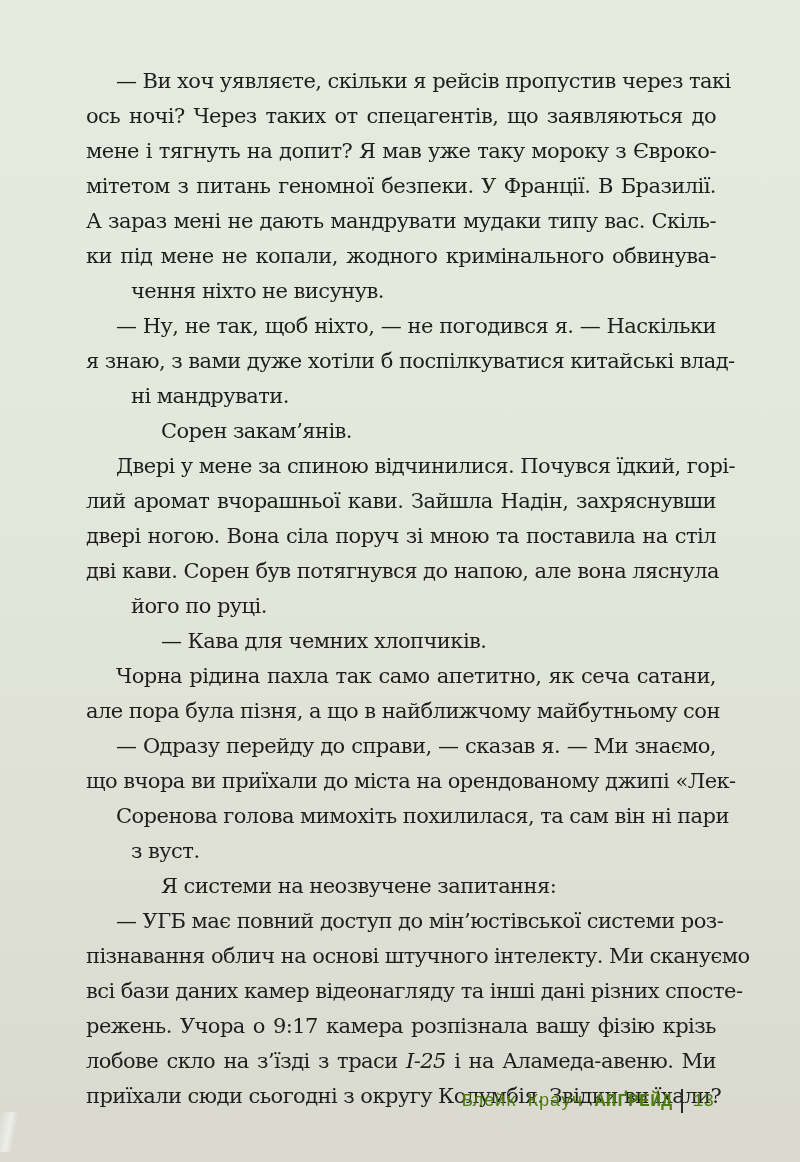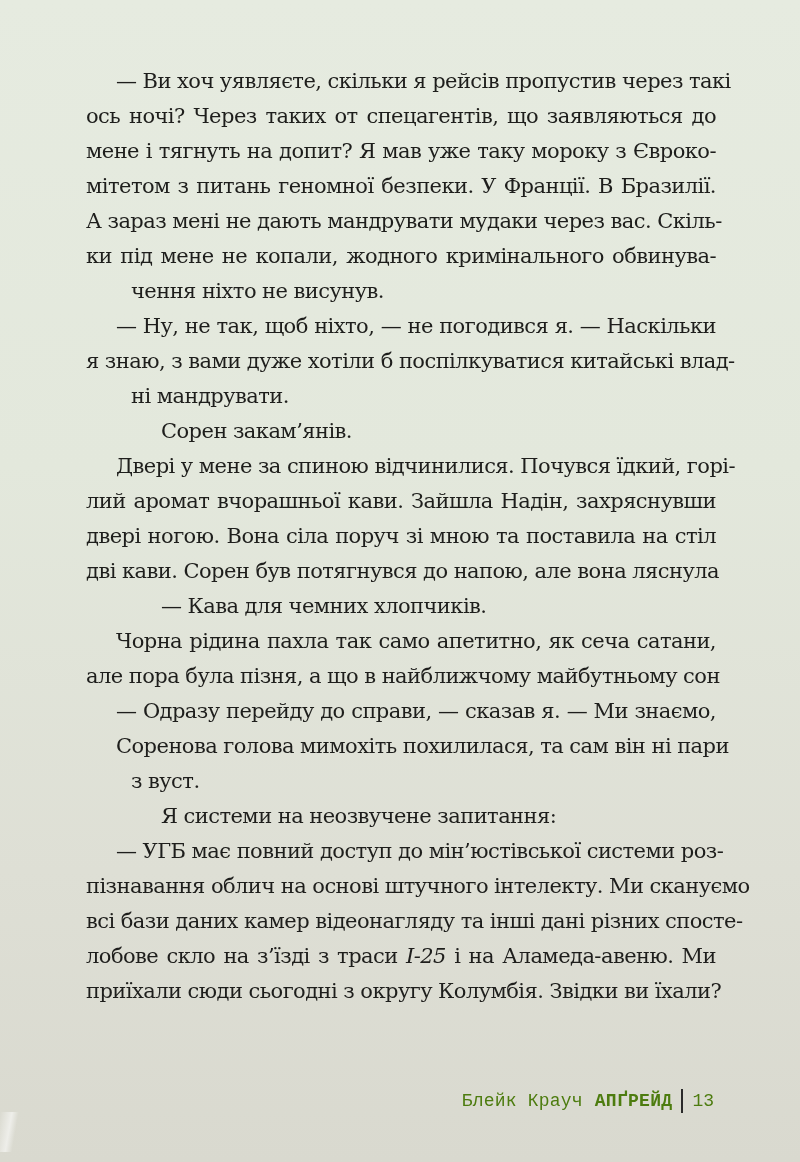--- a/index.html
+++ b/index.html
@@ -90,50 +90,53 @@
 </head>
 <body>
 
 <div class="page">
 
   <div class="text-block">
     <span class="line indent">— Ви хоч уявляєте, скільки я рейсів пропустив через такі</span>
     <span class="line">ось ночі? Через таких от спецагентів, що заявляються до</span>
     <span class="line">мене і тягнуть на допит? Я мав уже таку мороку з Євроко-</span>
     <span class="line">мітетом з питань геномної безпеки. У Франції. В Бразилії.</span>
-    <span class="line">А зараз мені не дають мандрувати мудаки через вас. Скіль-</span>
+    <span class="line">А зараз мені не дають мандрувати мудаки типу вас. Скіль-</span>
     <span class="line">ки під мене не копали, жодного кримінального обвинува-</span>
     <span class="line last">чення ніхто не висунув.</span>
 
     <span class="line indent">— Ну, не так, щоб ніхто, — не погодився я. — Наскільки</span>
     <span class="line">я знаю, з вами дуже хотіли б поспілкуватися китайські влад-</span>
     <span class="line last">ні мандрувати.</span>
 
     <span class="line indent last">Сорен закам’янів.</span>
 
     <span class="line indent">Двері у мене за спиною відчинилися. Почувся їдкий, горі-</span>
     <span class="line">лий аромат вчорашньої кави. Зайшла Надін, захряснувши</span>
     <span class="line">двері ногою. Вона сіла поруч зі мною та поставила на стіл</span>
     <span class="line">дві кави. Сорен був потягнувся до напою, але вона ляснула</span>
+    <span class="line last">його по руці.</span>
 
     <span class="line indent last">— Кава для чемних хлопчиків.</span>
 
     <span class="line indent">Чорна рідина пахла так само апетитно, як сеча сатани,</span>
     <span class="line">але пора була пізня, а що в найближчому майбутньому сон</span>
 
     <span class="line indent">— Одразу перейду до справи, — сказав я. — Ми знаємо,</span>
+    <span class="line">що вчора ви приїхали до міста на орендованому джипі «Лек-</span>
 
     <span class="line indent">Соренова голова мимохіть похилилася, та сам він ні пари</span>
     <span class="line last">з вуст.</span>
 
     <span class="line indent last">Я системи на неозвучене запитання:</span>
 
     <span class="line indent">— УГБ має повний доступ до мін’юстівської системи роз-</span>
     <span class="line">пізнавання облич на основі штучного інтелекту. Ми скануємо</span>
     <span class="line">всі бази даних камер відеонагляду та інші дані різних спосте-</span>
+    <span class="line">режень. Учора о 9:17 камера розпізнала вашу фізію крізь</span>
     <span class="line"><span>лобове скло на з’їзді з траси </span><i>I-25</i><span> і на Аламеда-авеню. Ми</span></span>
     <span class="line">приїхали сюди сьогодні з округу Колумбія. Звідки ви їхали?</span>
   </div>
 
   <div class="footer">
     <span class="author">Блейк Крауч</span>
     <span class="title">АПҐРЕЙД</span>
     <span class="divider"></span>
     <span class="page-num">13</span>
   </div>

